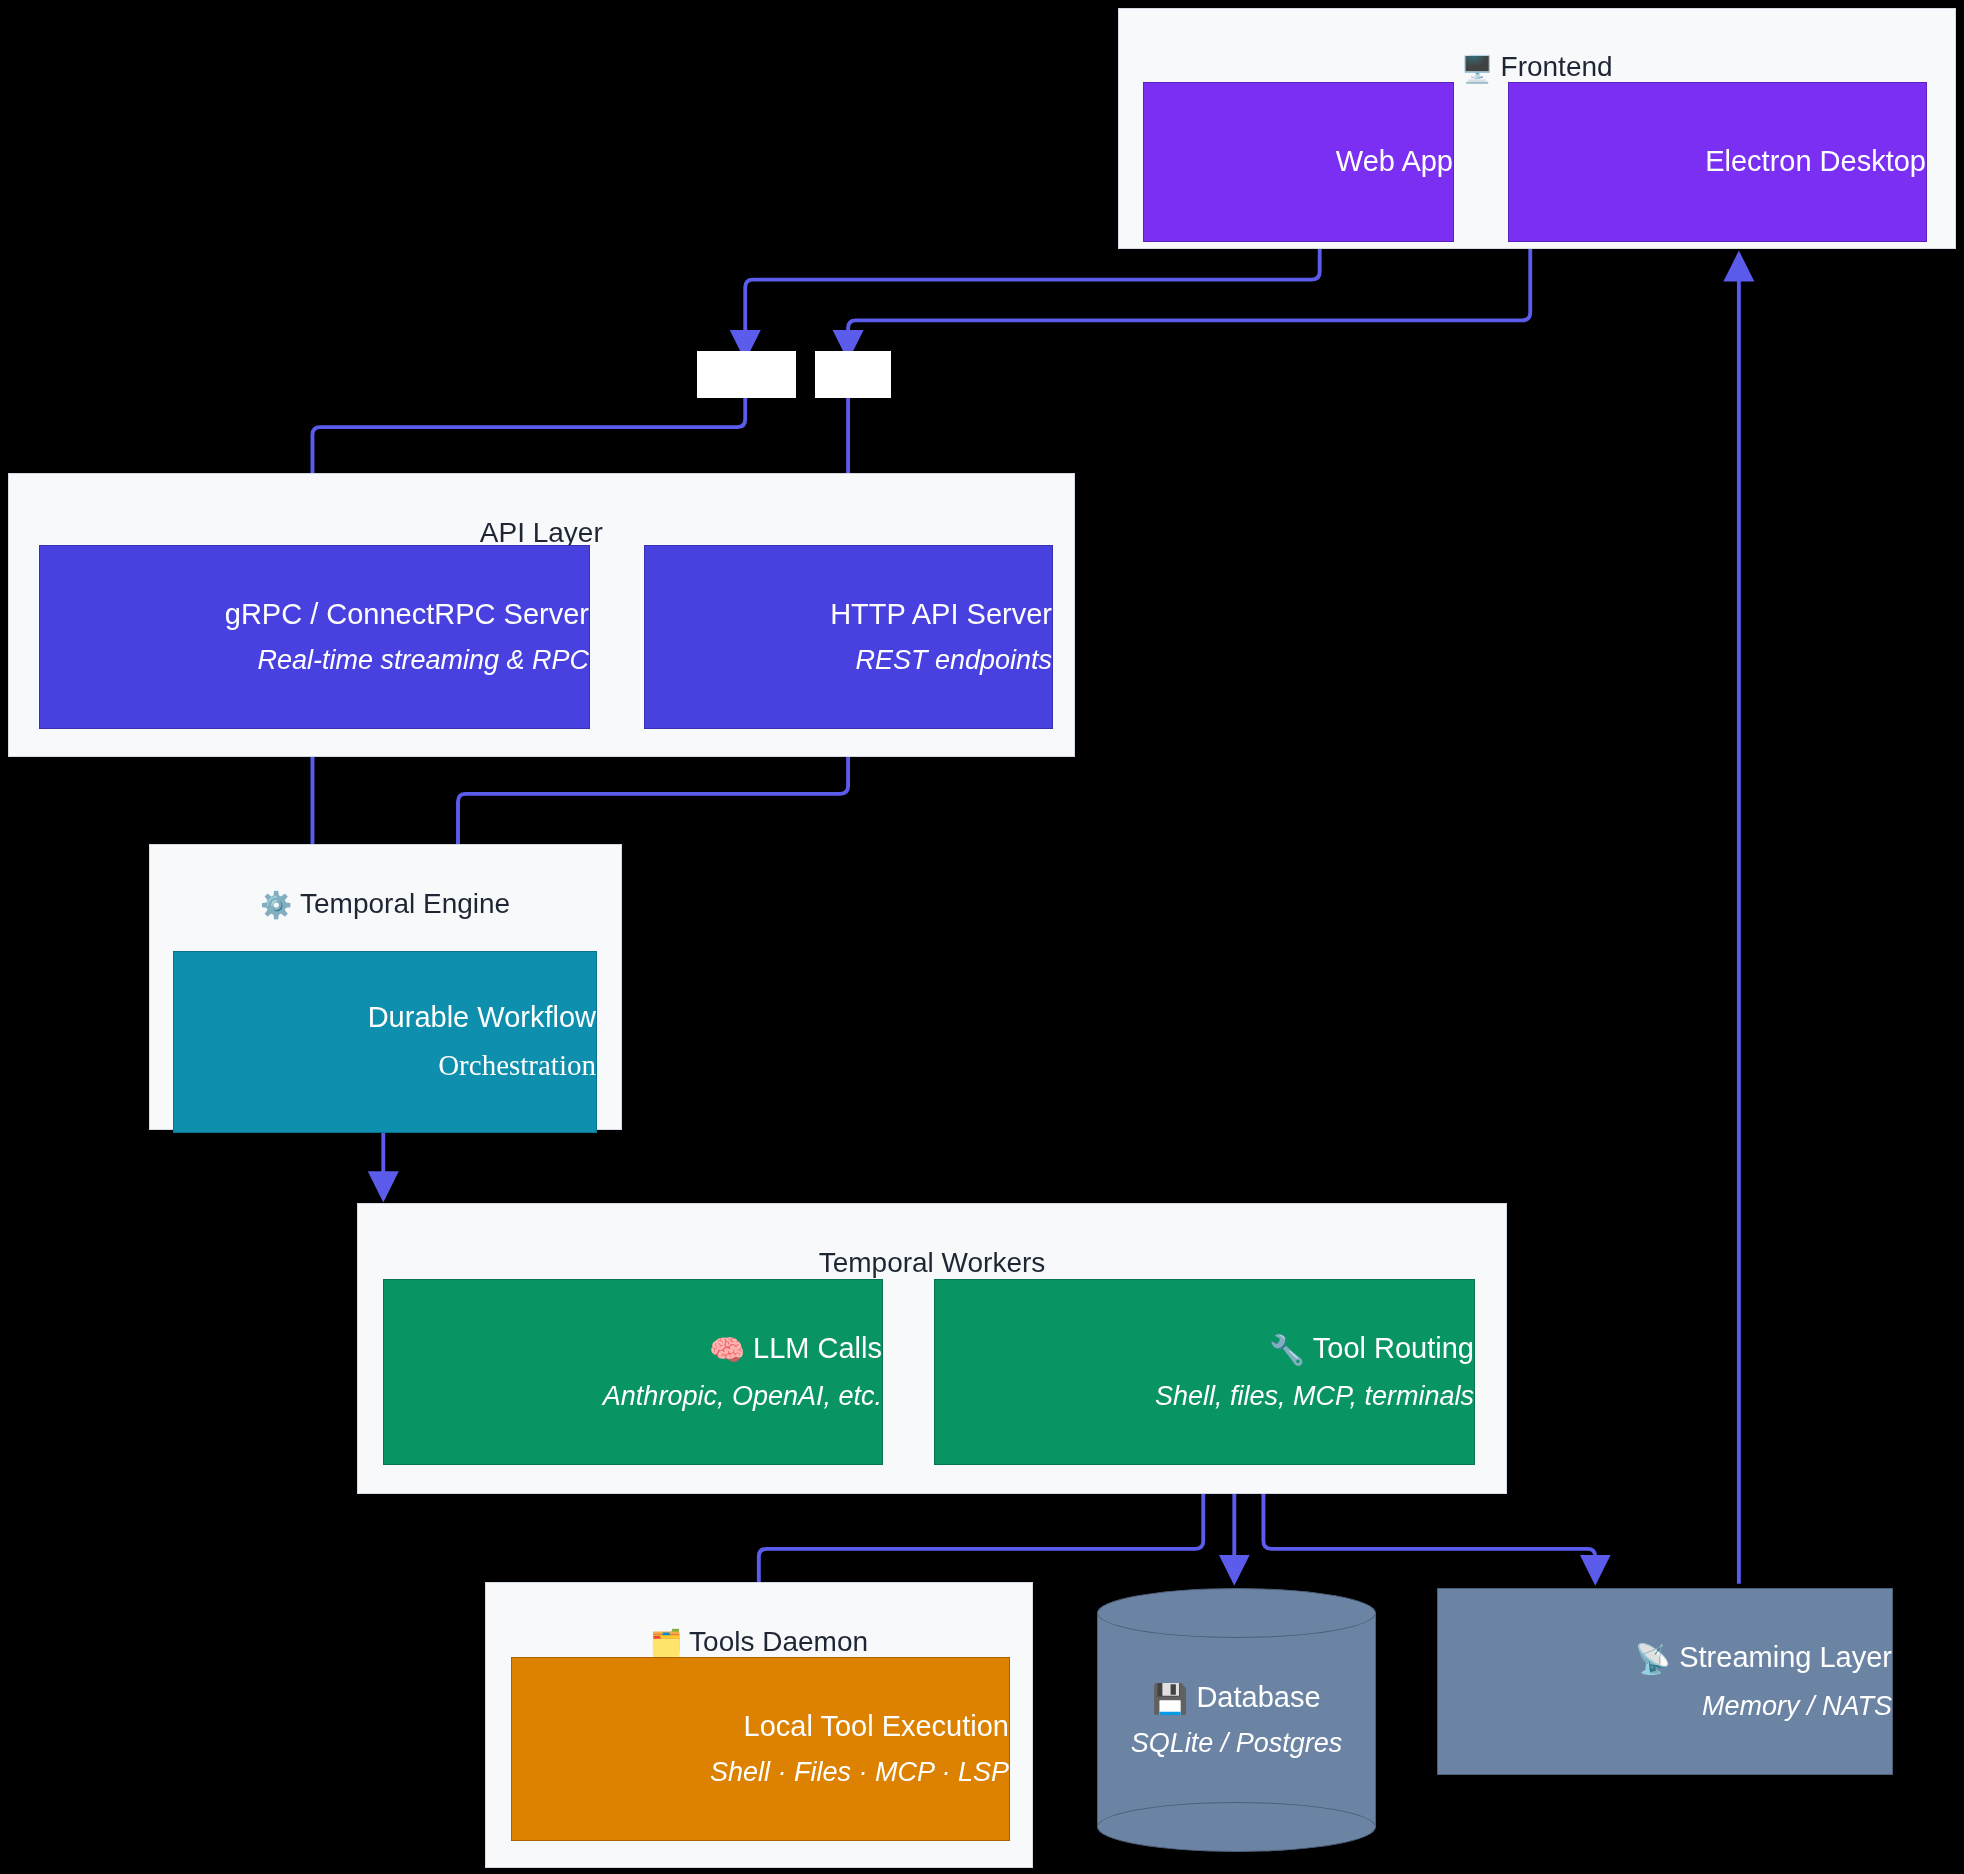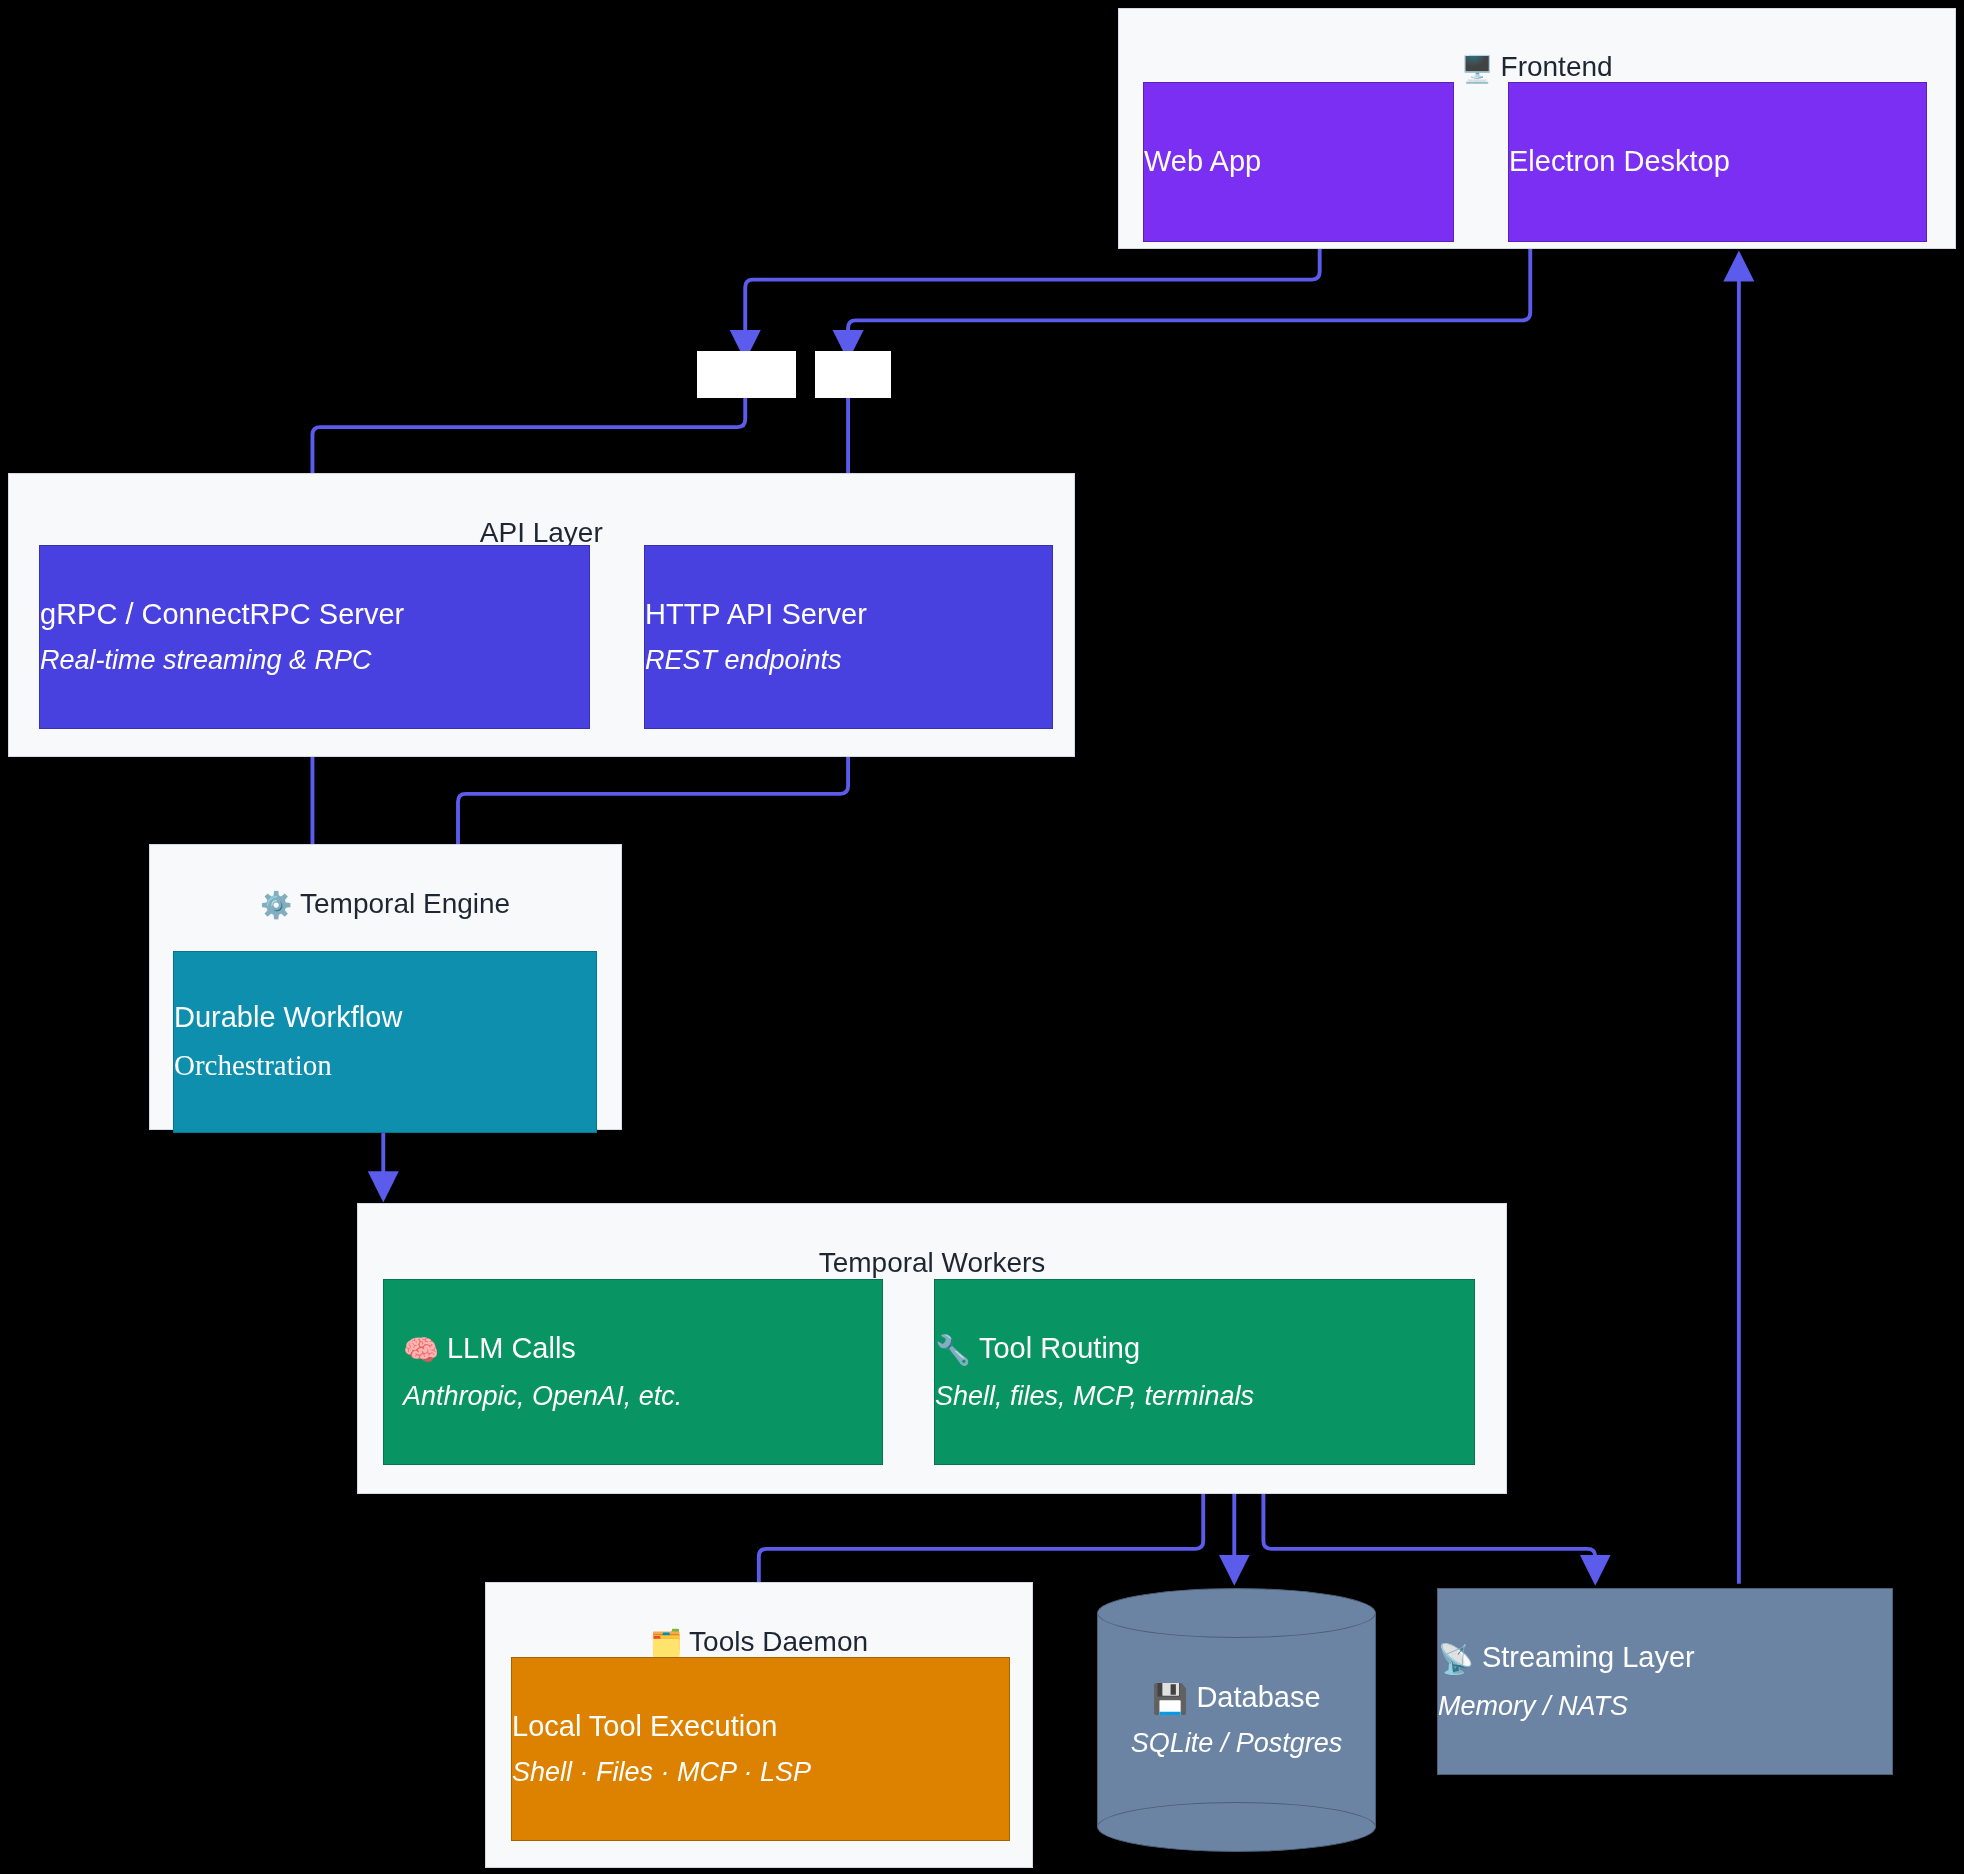--- a/index.html
+++ b/index.html
@@ -38,21 +38,21 @@
     font-size: 26px;
     margin-right: 6.8px;
     vertical-align: -1.9px;
   }
   
   .node {
     position: absolute;
     box-sizing: border-box;
     display: flex;
     flex-direction: column;
-    align-items: flex-start;
+    align-items: flex-end;
     justify-content: center;
     color: #ffffff;
     text-align: center;
     line-height: 1.3;
   }
   .node .title {
     font-size: 29px;
     white-space: nowrap;
   }
   .node .title .emoji {

